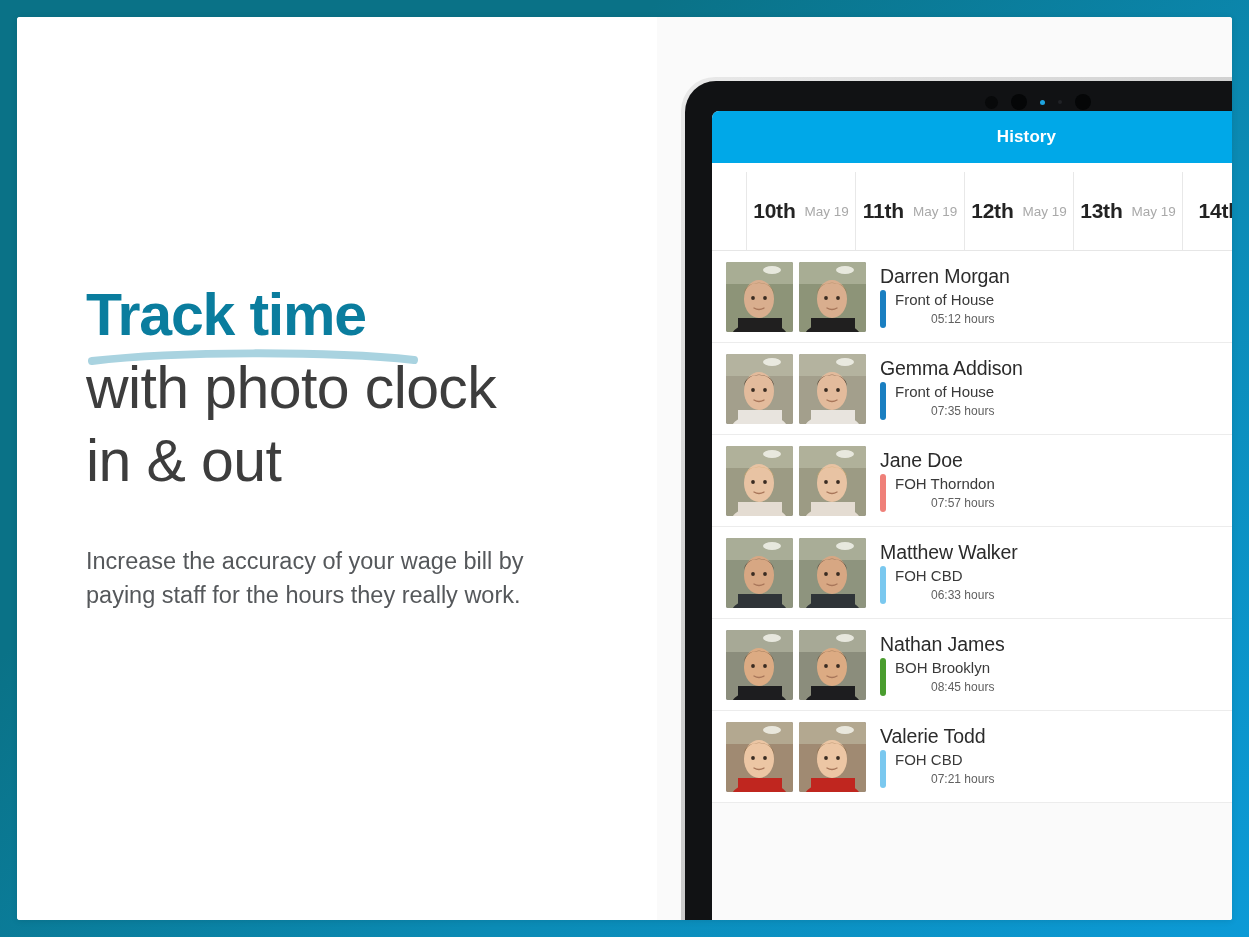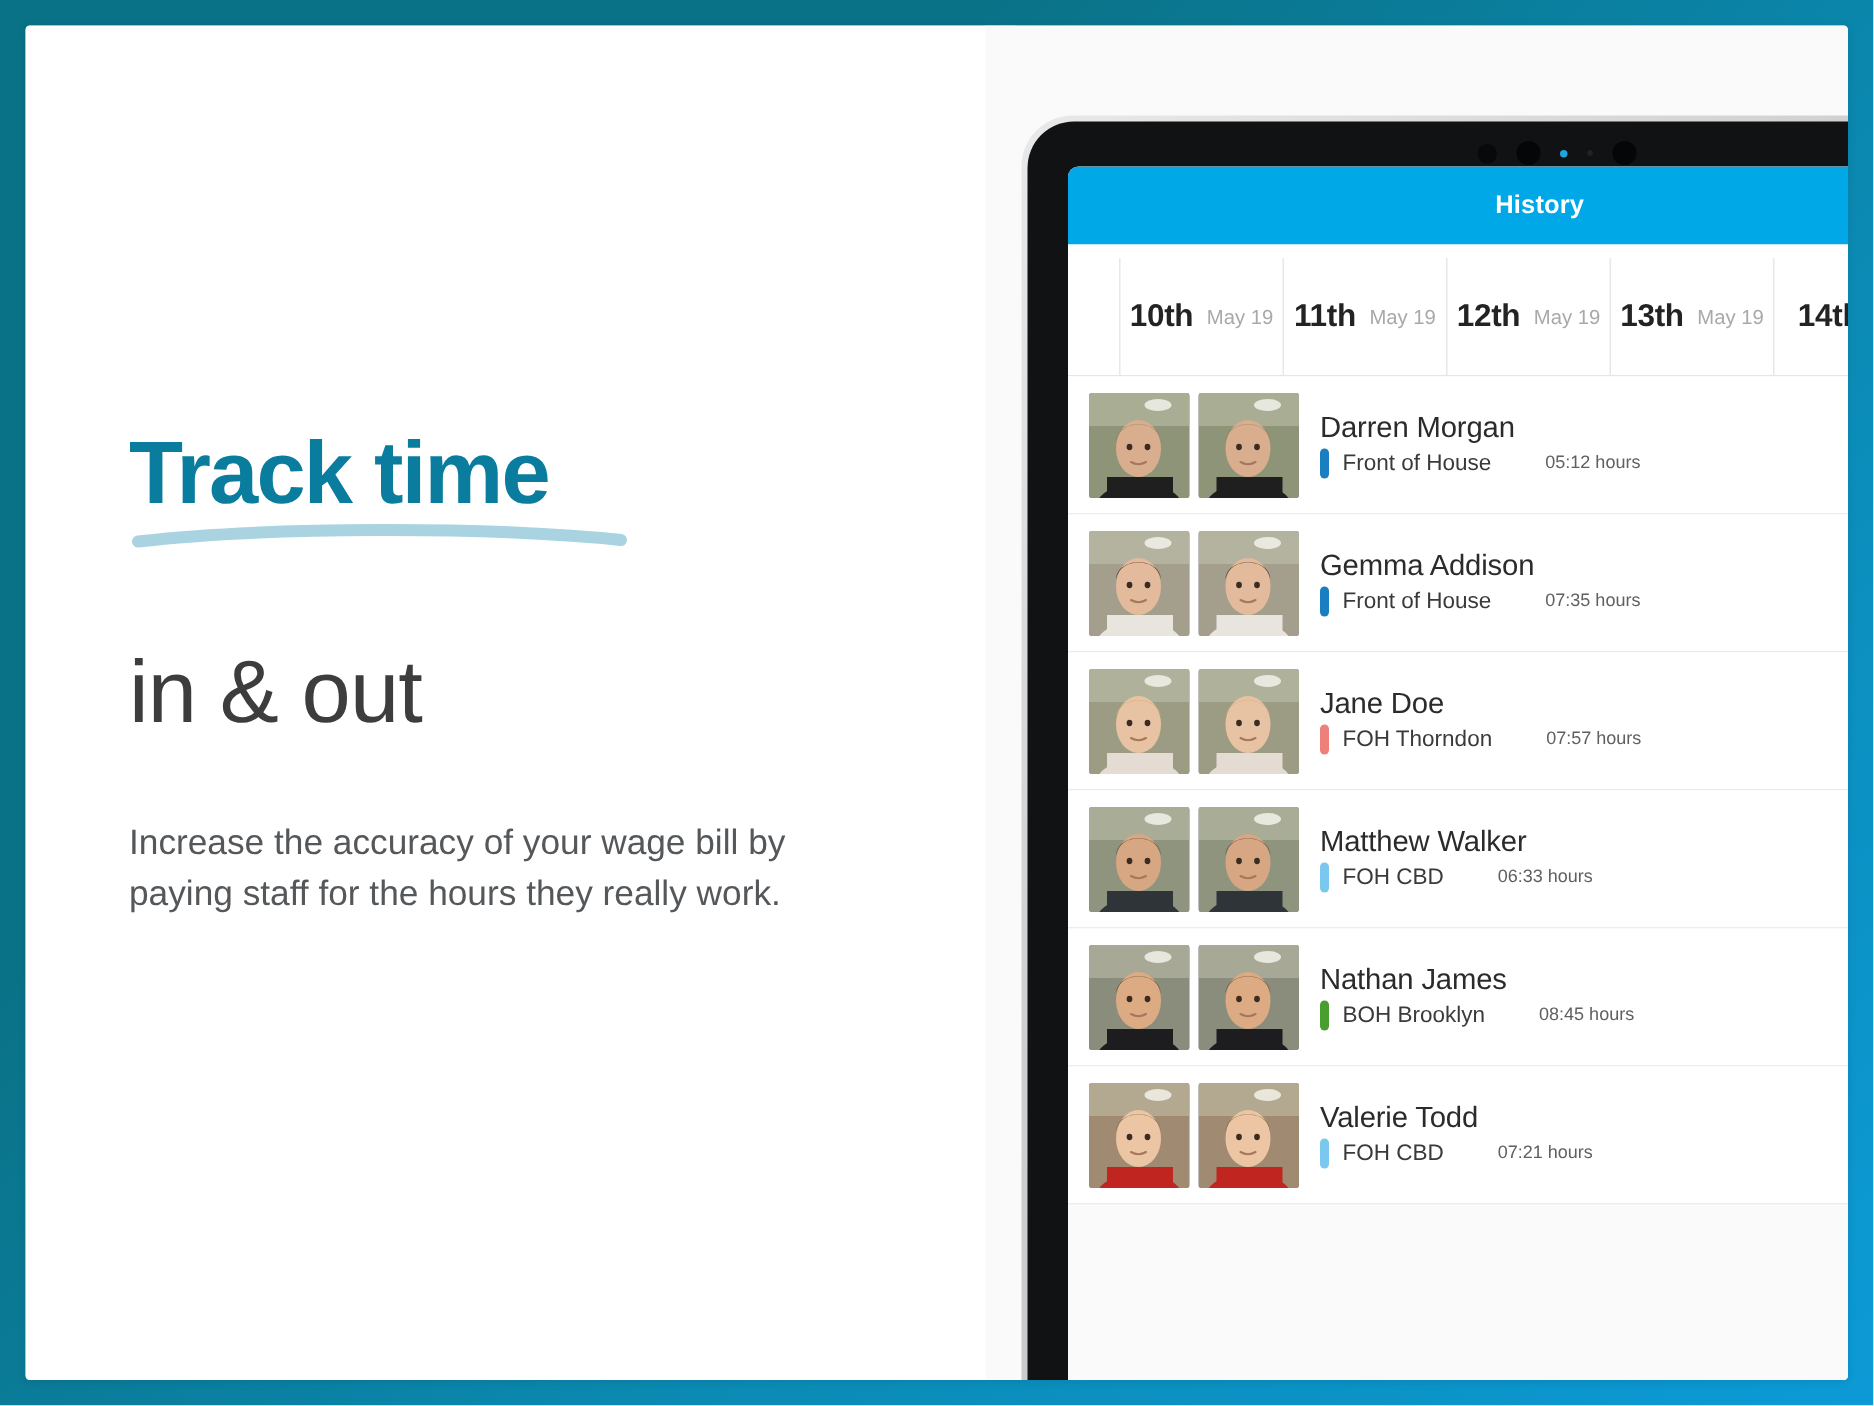--- a/index.html
+++ b/index.html
@@ -256,21 +256,21 @@
     align-items: stretch;
   }
   .accent-bar {
     width: 6px;
     border-radius: 3px;
     margin-right: 9px;
     flex: 0 0 6px;
   }
   .entry-sub-texts {
     display: flex;
-    flex-direction: row;
+    flex-direction: column;
     justify-content: center;
   }
   .entry-role {
     font-size: 15px;
     color: #3a3a3a;
     line-height: 1.3;
   }
   .entry-hours {
     font-size: 12px;
     color: #606060;
@@ -293,21 +293,21 @@
     <div class="card-gray-right"></div>
 
     <div class="copy">
       <h1 class="headline">
         <span class="hl-accent">
           <span>Track time</span>
           <svg class="underline-swoosh" viewBox="0 0 330 16" aria-hidden="true">
             <path class="hl-line" d="M4 12 C 90 2, 240 2, 326 11" fill="none" stroke="#a9d3e0" stroke-width="8" stroke-linecap="round"></path>
           </svg>
         </span><br>
-        <br>
+        <span>with photo clock</span><br>
         <span>in &amp; out</span>
       </h1>
     </div>
     <p class="subcopy">Increase the accuracy of your wage bill by paying staff for the hours they really work.</p>
 
     <div class="tablet">
       <div class="tablet-rim"></div>
       <div class="tablet-bezel">
         <div class="camera-bar">
           <span class="cam-dot d1"></span>

